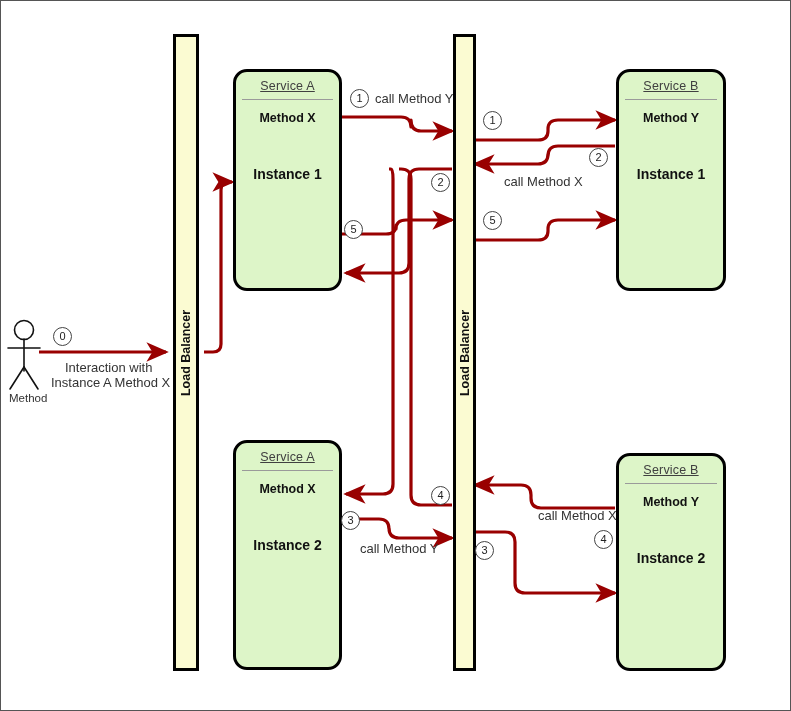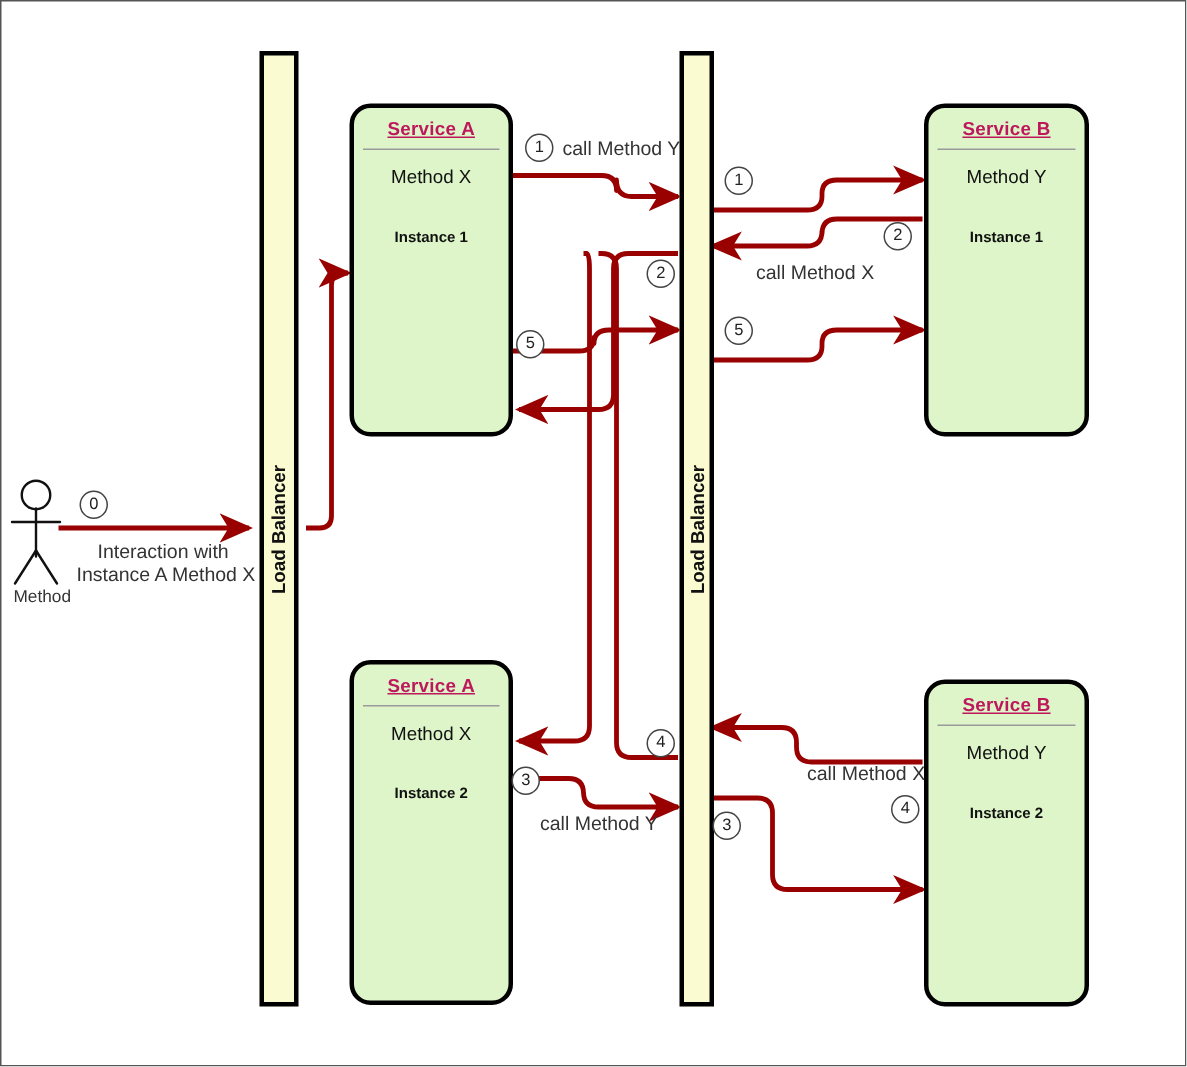--- a/index.html
+++ b/index.html
@@ -30,42 +30,42 @@
   .svc-box {
     position: absolute;
     background: #ddf5c8;
     border: 3px solid #000000;
     border-radius: 14px;
     box-sizing: border-box;
     text-align: center;
   }
   .svc-title {
     font-size: 12.5px;
-    font-weight: bold;
-    color: #be185d;
+    font-weight: normal;
+    color: #404040;
     text-decoration: underline;
     margin-top: 7px;
     letter-spacing: 0.2px;
   }
   .svc-rule {
     height: 1px;
     background: #9a9a9a;
     margin: 6px 6px 0 6px;
   }
   .svc-method {
     font-size: 12.5px;
-    font-weight: normal;
+    font-weight: bold;
     color: #111111;
     margin-top: 11px;
   }
   .svc-instance {
-    font-size: 10px;
+    font-size: 14px;
     font-weight: bold;
     color: #111111;
-    margin-top: 28px;
+    margin-top: 41px;
   }
   .lb-bar {
     position: absolute;
     background: #fbfbd2;
     border: 3px solid #000000;
     box-sizing: border-box;
   }
   .lb-label {
     position: absolute;
     font-size: 12.5px;

